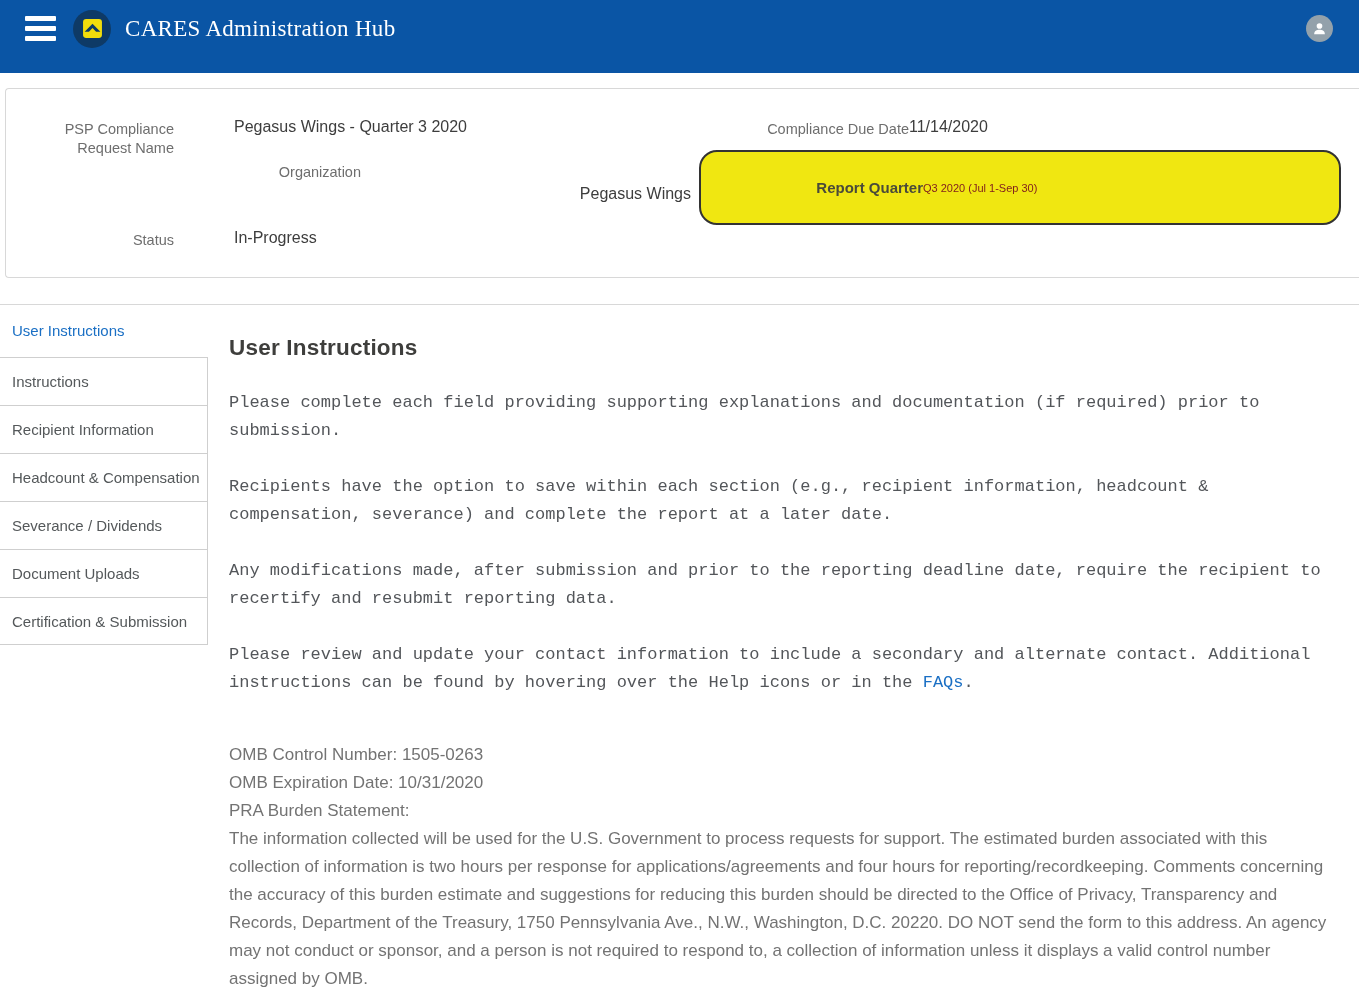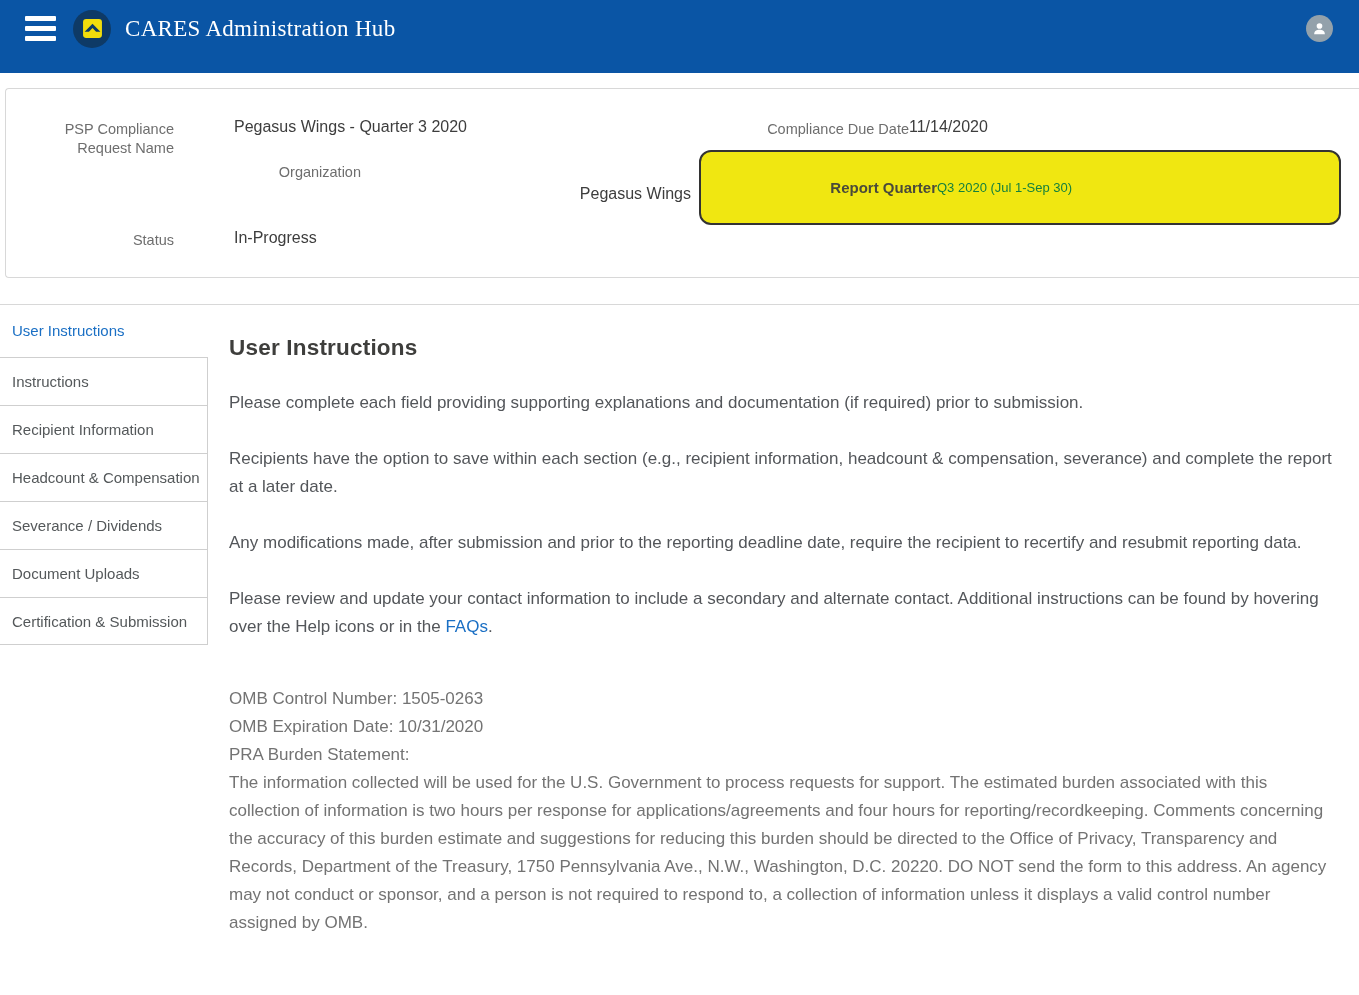--- a/index.html
+++ b/index.html
@@ -48,28 +48,28 @@
   .sum-left .f-label { width: 210px; flex-shrink: 0; padding-right: 60px; }
   .sum-right .f-label { width: 210px; flex-shrink: 0; }
   .row-org { margin-top: 2px; margin-left: 187px; }
   .row-org .f-value { margin-left: 23px; margin-top: 2px; }
   .row-status { margin-top: 24px; }
   .sum-right .field-row + .field-row { margin-top: 14px; gap: 35px; }
 
   .quarter-box {
     margin-top: 11px; height: 75px; width: 100%;
     background: var(--highlight_yellow, #f0e711);
-    border: 2px solid #333333; border-radius: 12px;
-    display: flex; align-items: center; padding-left: 36px;
+    border: 2px solid #333333; border-radius: 18px;
+    display: flex; align-items: center; padding-left: 22px;
   }
   .quarter-box .f-label {
     width: 200px; flex-shrink: 0; font-weight: bold;
     color: #4a4a3a; font-size: 15px; padding-top: 0;
   }
-  .quarter-box .f-value { color: #15803d; font-size: 13px; }
+  .quarter-box .f-value { color: #7f1d1d; font-size: 11px; }
 
   
   .content-section {
     margin-top: 26px; border-top: 1px solid #d8d8d8;
     display: flex; min-height: 692px;
   }
   .side-tabs { width: 208px; flex-shrink: 0; list-style: none; margin: 0; padding: 0; }
   .side-tabs li {
     height: 48px; padding: 15px 4px 0 12px; font-size: 15px; color: #54585a;
     border-top: 1px solid #cfcfcf; border-right: 1px solid #cfcfcf;
@@ -79,21 +79,21 @@
     height: 52px; color: var(--accent_blue, #1a6fc4);
     border-top: none; border-right: none; padding-top: 17px;
   }
   .side-tabs li:last-child { border-bottom: 1px solid #cfcfcf; }
 
   .main-pane { flex: 1; padding: 0 17px 40px 21px; }
   .main-pane h1 {
     margin: 30px 0 0 0; font-size: 22.5px; font-weight: 600; color: #3e3e3c;
     letter-spacing: 0.2px;
   }
-  .main-pane p { margin: 28px 0 0 0; font-size: 17px; line-height: 28px; color: #53565a; }
+  .main-pane p { margin: 28px 0 0 0; font-size: 17px; line-height: 28px; color: #53565a; font-family: Liberation Mono, monospace; }
   .faq-link { color: var(--accent_blue, #1a6fc4); text-decoration: none; cursor: pointer; }
   .omb-block { margin-top: 44px; font-size: 17px; line-height: 28px; color: #737373; }
 </style>
 </head>
 <body>
 
 <header class="app-header">
   <div class="hamburger">
     <span></span>
       <span></span>

